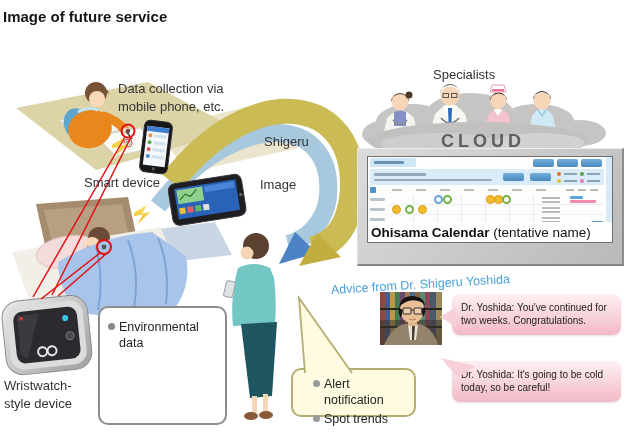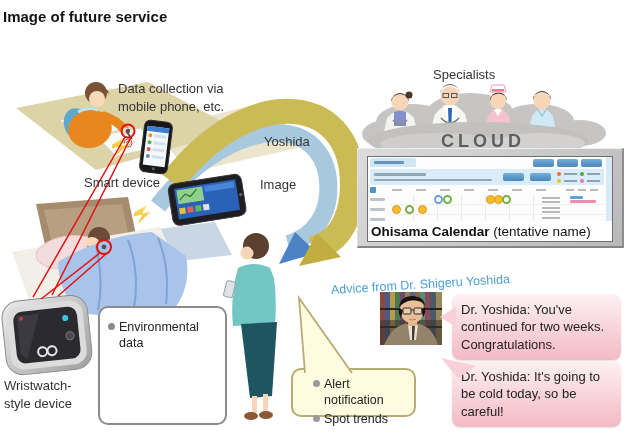--- a/index.html
+++ b/index.html
@@ -13,23 +13,23 @@
   .lbl-datacollection{left:118px;top:80px;width:122px;}
   .lbl-smartdevice{left:84px;top:174px;white-space:nowrap;}
   .lbl-feedback{left:264px;top:133px;white-space:nowrap;}
   .lbl-alert{left:260px;top:176px;white-space:nowrap;}
   .lbl-specialists{left:433px;top:66px;white-space:nowrap;}
   .cloud-text{left:441px;top:131px;font-size:18px;font-weight:bold;letter-spacing:4px;color:#5f5f5f;}
   .lbl-wristwatch{left:4px;top:377px;width:84px;}
   .lbl-advice{left:331px;top:282px;white-space:nowrap;color:#4da0d8;font-size:12.5px;
               transform:rotate(-3.5deg);transform-origin:left center;}
   
-  .monitor{left:357px;top:148px;width:267px;height:100px;background:linear-gradient(135deg,#dcdcdc,#b9b9b9);
+  .monitor{left:357px;top:148px;width:267px;height:118px;background:linear-gradient(135deg,#dcdcdc,#b9b9b9);
            border-top:1px solid #ececec;border-left:1px solid #e2e2e2;
-           border-right:2px solid #8d8d8d;border-bottom:2px solid #858585;padding:7px 9px 4px 9px;}
+           border-right:2px solid #8d8d8d;border-bottom:2px solid #858585;padding:7px 9px 21px 9px;}
   .screen{position:relative;width:100%;height:100%;background:#fff;border:1px solid #6f6f6f;overflow:hidden;}
   .cal{position:absolute;left:0;top:0;right:0;height:84px;background:#fdfdfd;}
   .cal-tab{position:absolute;left:2px;top:1px;width:46px;height:9px;background:#cfe6f6;border-radius:2px 2px 0 0;padding:3px 4px;}
   .cal-topbtns{position:absolute;right:10px;top:2px;display:flex;gap:3px;}
   .cal-btn{display:inline-block;width:21px;height:8px;border-radius:2px;
            background:linear-gradient(#74aeda,#4a88bc);}
   .cal-banner{position:absolute;left:2px;top:12px;right:8px;height:16px;background:#d9ecf8;
               display:flex;align-items:center;gap:6px;padding:0 4px;}
   .tinycol{display:flex;flex-direction:column;gap:3px;flex:1;}
   .tbar{display:block;height:2.5px;background:#93a9b8;border-radius:1px;}
@@ -64,21 +64,21 @@
   
   .databox{left:98px;top:306px;width:129px;height:119px;background:#fff;border:2px solid #8c8c8c;
            border-radius:10px;padding:11px 6px 6px 8px;font-size:12.5px;color:#222;}
   .bullet-item{position:relative;padding-left:11px;line-height:1.28;margin-bottom:9px;}
   .bullet-item .dot{position:absolute;left:0;top:4px;width:7px;height:7px;border-radius:50%;background:#8a8a8a;}
   .userbubble{left:291px;top:368px;width:125px;height:49px;background:#fffbe1;border:2px solid #b5ad72;
               border-radius:10px;padding:6px 4px 4px 20px;font-size:12.5px;color:#222;}
   .userbubble .bullet-item{margin-bottom:3px;}
   .userbubble .dot{background:#9a9a9a;}
   .pinkbubble{width:169px;background:linear-gradient(#fdf1f3,#f3b9c6);border-radius:8px;
-              padding:7px 9px;font-size:13px;line-height:1.33;color:#222;
+              padding:7px 9px;font-size:10px;line-height:1.33;color:#222;
               box-shadow:0 1px 2px rgba(0,0,0,0.12);}
   .pb1{left:452px;top:294px;}
   .pb2{left:452px;top:361px;}
   .ptr{position:absolute;pointer-events:none;}
   .photo{left:380px;top:292px;}
 </style>
 </head>
 <body>
 
 <div class="stage">
@@ -263,21 +263,21 @@
       <circle cx="128" cy="131" r="6.5" stroke-width="2"></circle>
       <circle cx="104" cy="247" r="7" stroke-width="2"></circle>
     </g>
     <circle cx="128" cy="131" r="2.2" fill="#555"></circle>
     <circle cx="104" cy="247" r="2.4" fill="#555"></circle>
   </svg>
 
   <div class="abs title">Image of future service</div>
   <div class="abs lbl lbl-datacollection">Data collection via mobile phone, etc.</div>
   <div class="abs lbl lbl-smartdevice">Smart device</div>
-  <div class="abs lbl lbl-feedback">Yoshida</div>
+  <div class="abs lbl lbl-feedback">Shigeru</div>
   <div class="abs lbl lbl-alert">Image</div>
   <div class="abs lbl lbl-specialists">Specialists</div>
   <div class="abs cloud-text">CLOUD</div>
 
   <div class="abs monitor">
     <div class="screen">
       <div class="cal">
         <div class="cal-tab">
             <span class="tbar w30"></span>
           </div>

